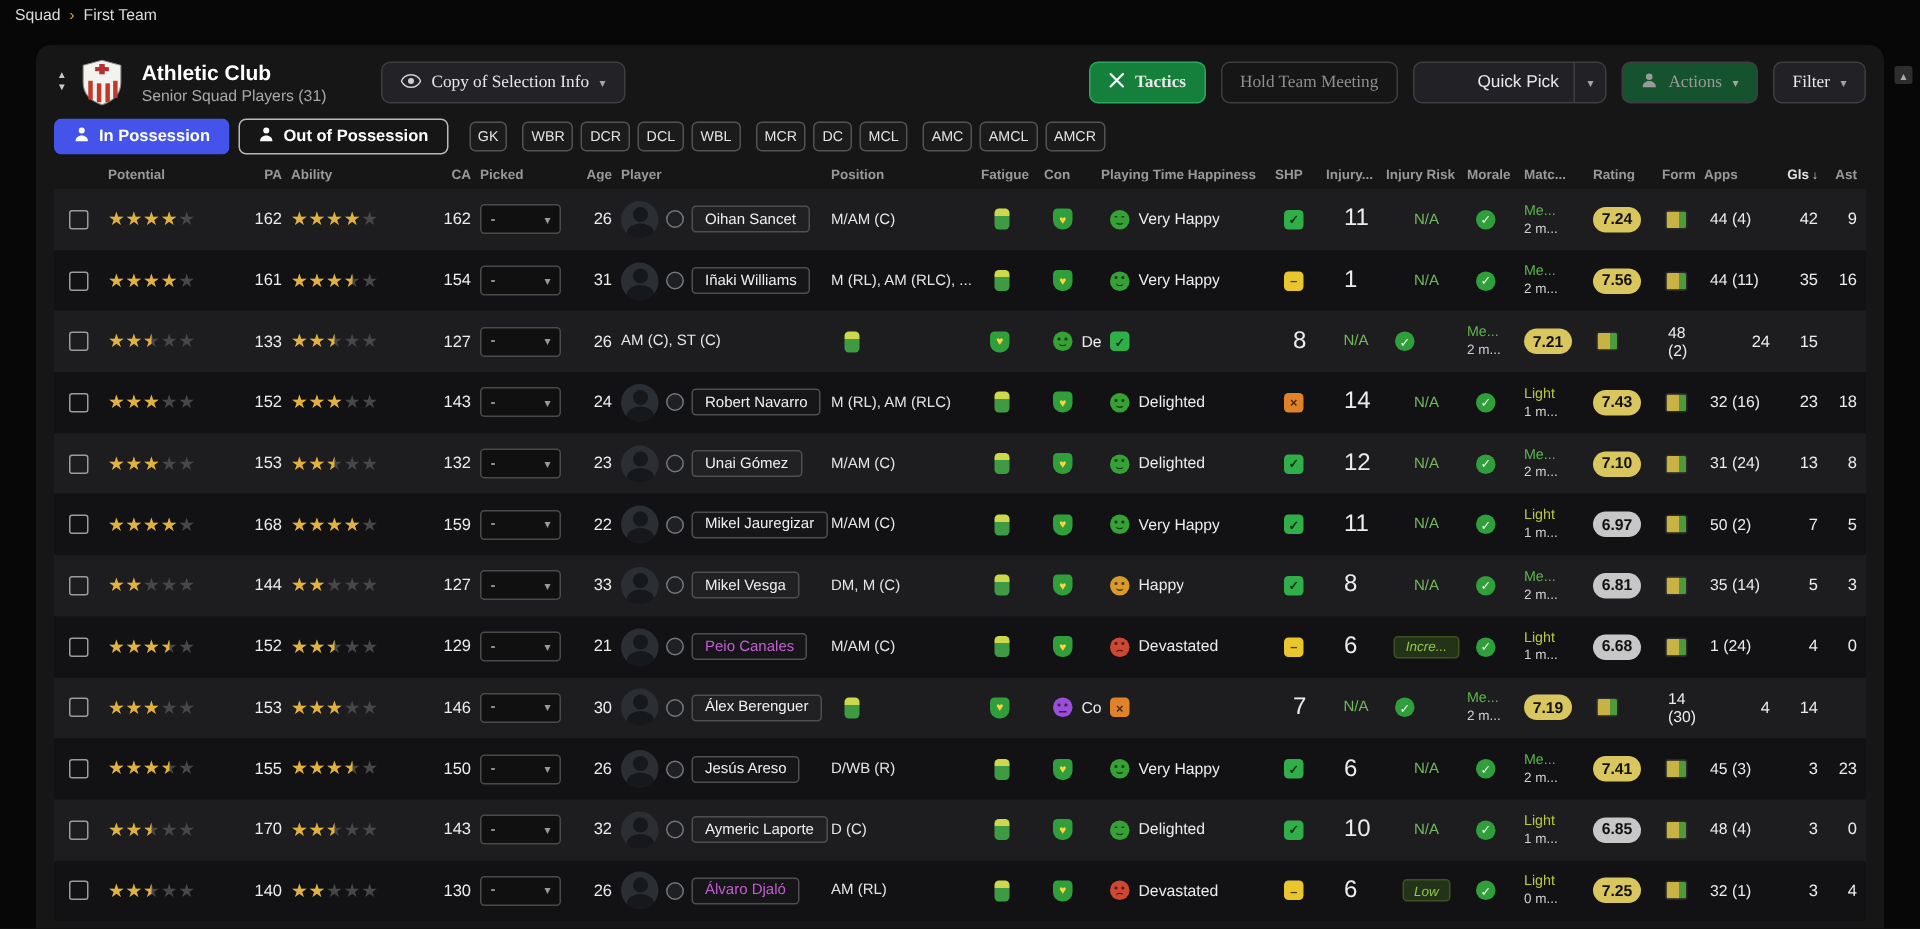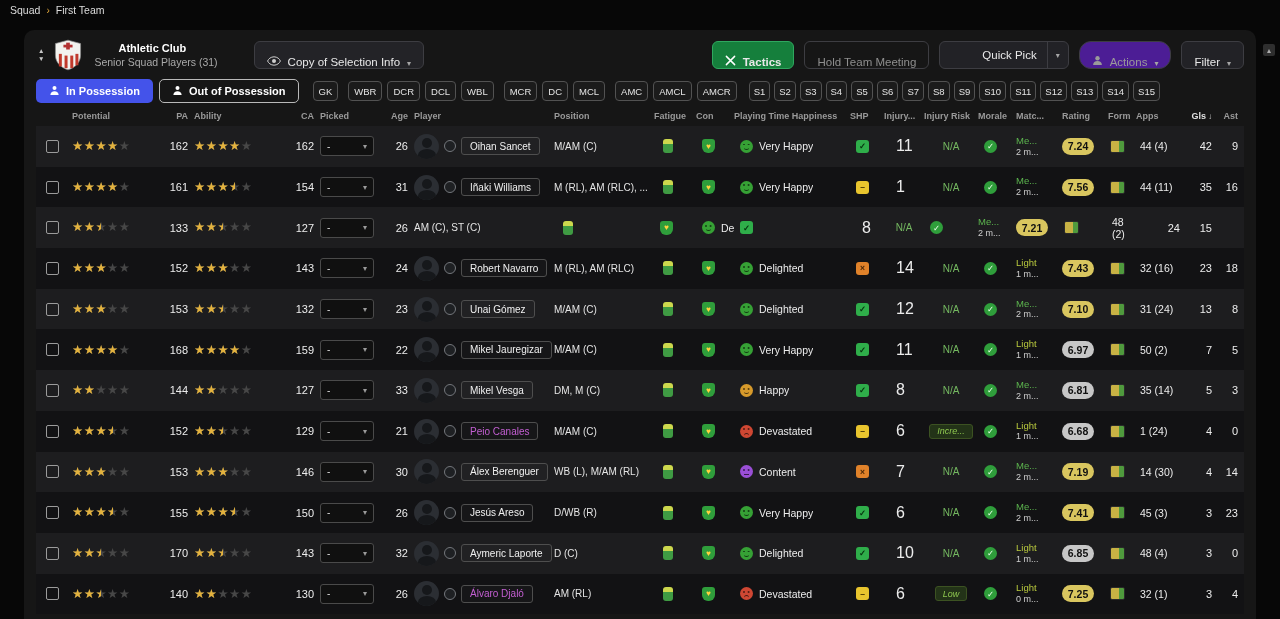--- a/index.html
+++ b/index.html
@@ -14,29 +14,29 @@
   .breadcrumb .crumb { color: #dcdcdc; cursor: pointer; }
   
   .panel {
     position: absolute; left: 24px; top: 30px; width: 1232px; height: 600px;
     background: #161616; border-radius: 10px; padding: 6px 12px 0 12px;
   }
   .panel-header { display: flex; align-items: center; gap: 10px; height: 38px; }
   .collapse-arrows { display: flex; flex-direction: column; gap: 2px; color: #c9c9c9; font-size: 6.5px; line-height: 1; cursor: pointer; margin-left: 2px; }
   .crest svg { display: block; }
   .title-block { line-height: 1.15; margin-left: 2px; white-space: nowrap; }
-  .club-name { font-size: 11px; font-weight: bold; color: #ffffff; margin-left: 24px; }
+  .club-name { font-size: 14px; font-weight: bold; color: #ffffff; }
   .club-sub { font-size: 10.5px; color: #a9a9a9; margin-top: 1px; }
-  .btn { display: inline-flex; align-items: flex-end; gap: 7px; height: 28px; padding: 0 12px; border-radius: 6px;
-         border: 1px solid #3d3d42; background: #222226; color: #e8e8e8; font-size: 11.5px; font-family: Liberation Sans, sans-serif; cursor: pointer; white-space: nowrap; }
+  .btn { display: inline-flex; align-items: center; gap: 7px; height: 28px; padding: 0 12px; border-radius: 6px;
+         border: 1px solid #3d3d42; background: #222226; color: #e8e8e8; font-size: 11.5px; font-family: Liberation Serif, serif; cursor: pointer; white-space: nowrap; }
   .btn .chev, .split-btn .chev { color: #a5a5a5; font-size: 8px; }
   .btn.dd { margin-left: 26px; background: #232327; }
   .btn.tactics { background: #157f3c; border-color: #2fa75f; font-weight: bold; }
   .btn.ghost { background: transparent; color: #8f8f8f; }
-  .btn.dim { color: #9a9a9a; background: #4c1d95; border-radius: 12px; }
+  .btn.dim { color: #9a9a9a; background: #14532d; }
   .split-btn { display: inline-flex; align-items: center; height: 28px; border: 1px solid #3d3d42; border-radius: 6px; background: #222226; font-size: 11.5px; cursor: pointer; }
   .split-btn > span:first-child { padding: 0 10px; margin-left: 32px; }
   .split-btn .divider { width: 1px; height: 26px; background: #3d3d42; }
   .split-btn .chev { padding: 0 8px; }
   .spacer { flex: 1; }
   
   .filter-row { display: flex; align-items: center; height: 26px; margin: 4px 0; }
   .tab { display: inline-flex; align-items: center; gap: 6px; height: 24px; padding: 0 12px; border-radius: 5px;
          font-size: 11px; font-weight: bold; border: 1px solid transparent; background: transparent; color: #fff; font-family: inherit; cursor: pointer; white-space: nowrap; }
   .tab.active { background: #4453ea; margin-right: 6px; }
@@ -216,37 +216,20 @@
         <div class="pgroup">
           <span class="pos-box">MCR</span>
           <span class="pos-box">DC</span>
           <span class="pos-box">MCL</span>
         </div>
         <div class="pgroup">
           <span class="pos-box">AMC</span>
           <span class="pos-box">AMCL</span>
           <span class="pos-box">AMCR</span>
         </div>
-        <div class="pgroup slots">
-          <span class="pos-box slot-box">S1</span>
-          <span class="pos-box slot-box">S2</span>
-          <span class="pos-box slot-box">S3</span>
-          <span class="pos-box slot-box">S4</span>
-          <span class="pos-box slot-box">S5</span>
-          <span class="pos-box slot-box">S6</span>
-          <span class="pos-box slot-box">S7</span>
-          <span class="pos-box slot-box">S8</span>
-          <span class="pos-box slot-box">S9</span>
-          <span class="pos-box slot-box">S10</span>
-          <span class="pos-box slot-box">S11</span>
-          <span class="pos-box slot-box">S12</span>
-          <span class="pos-box slot-box">S13</span>
-          <span class="pos-box slot-box">S14</span>
-          <span class="pos-box slot-box">S15</span>
-        </div>
       </div>
   </div>
 
   <div class="thead grid" id="thead">
       <span class="th th-cb">
         <span></span>
       </span>
       <span class="th th-potential">
         <span>Potential</span>
       </span>
@@ -797,21 +780,20 @@
             <span>-</span>
             <span class="chev" style="font-size:8px;color:#9a9a9a">▾</span>
           </span>
         </span>
         <span class="cell c-num">30</span>
         <span class="cell c-player">
           <span class="photo"></span>
           <span class="mini-icon"></span>
           <span class="name-pill">Álex Berenguer</span>
         </span>
-        <span class="cell c-pos">WB (L), M/AM (RL)</span>
         <span class="cell">
           <span class="fatigue-icon"></span>
         </span>
         <span class="cell">
           <span class="con-icon">♥</span>
         </span>
         <span class="cell" style="padding-left:6px">
           <span class="face neutral purple"></span>
           <span class="happy-label">Content</span>
         </span>

